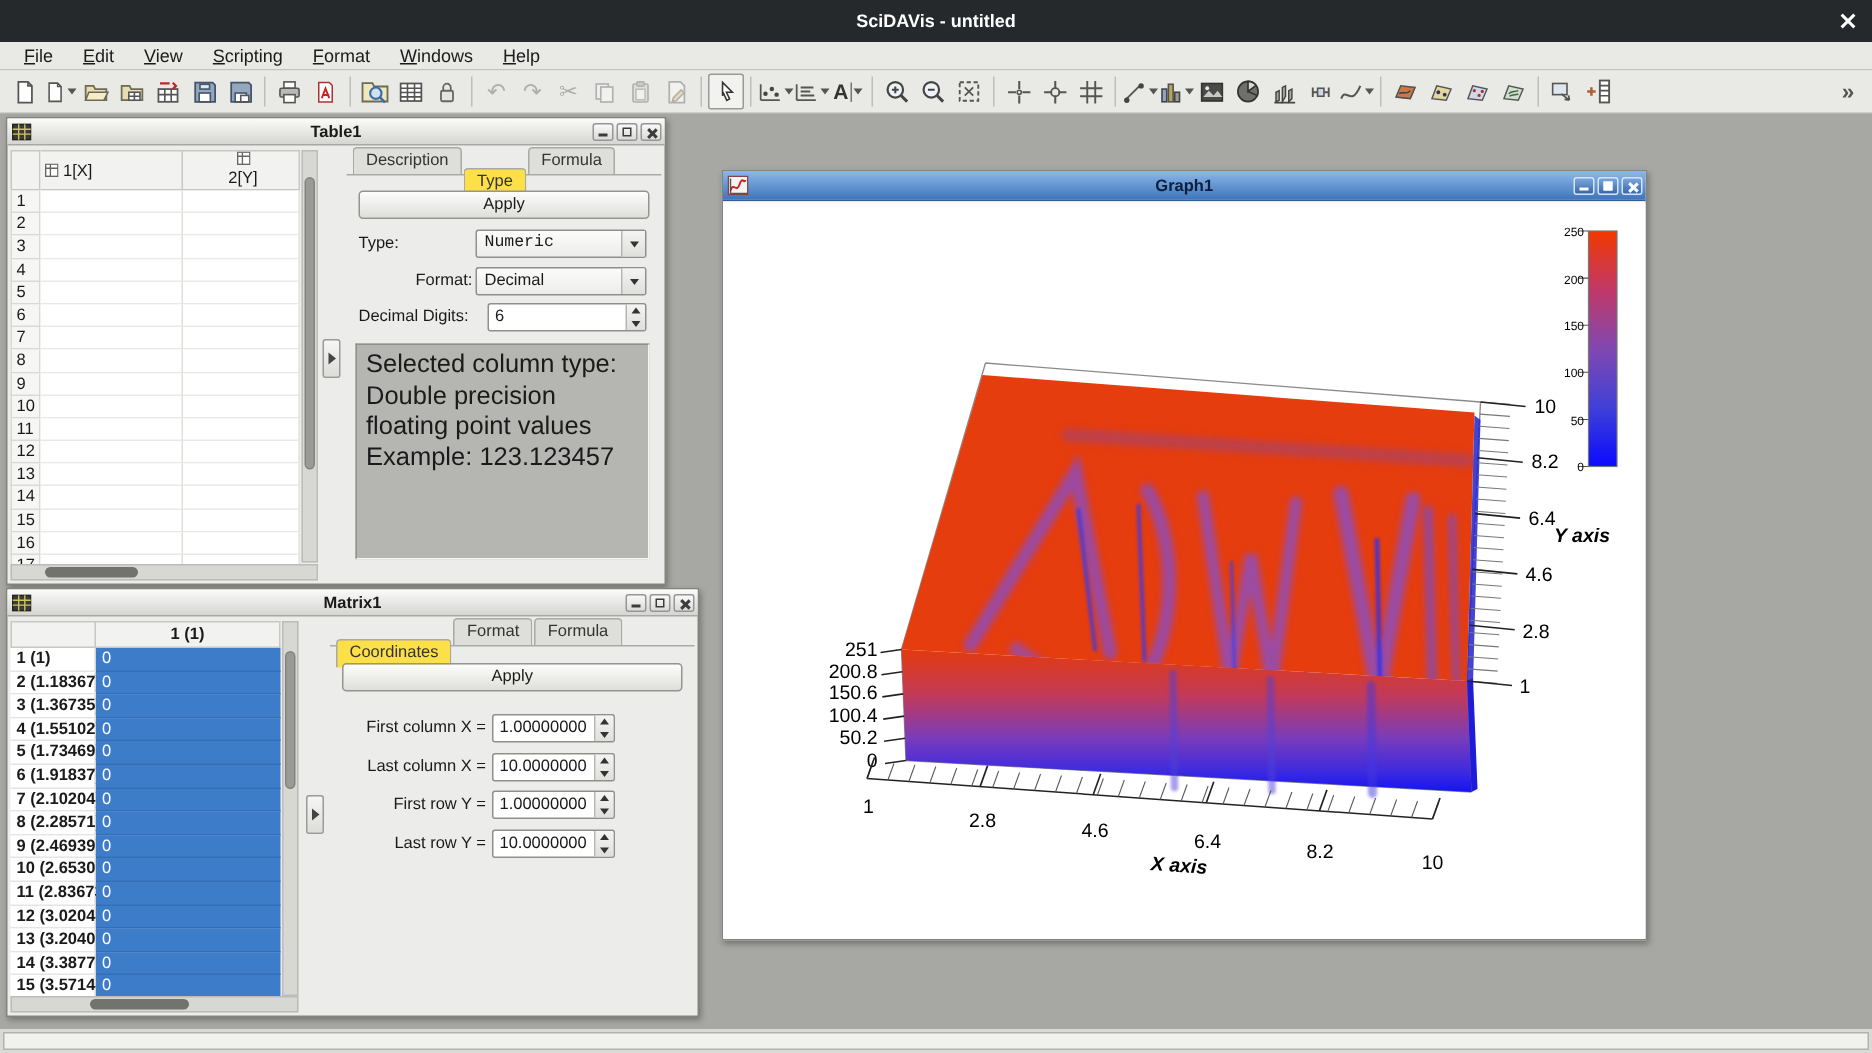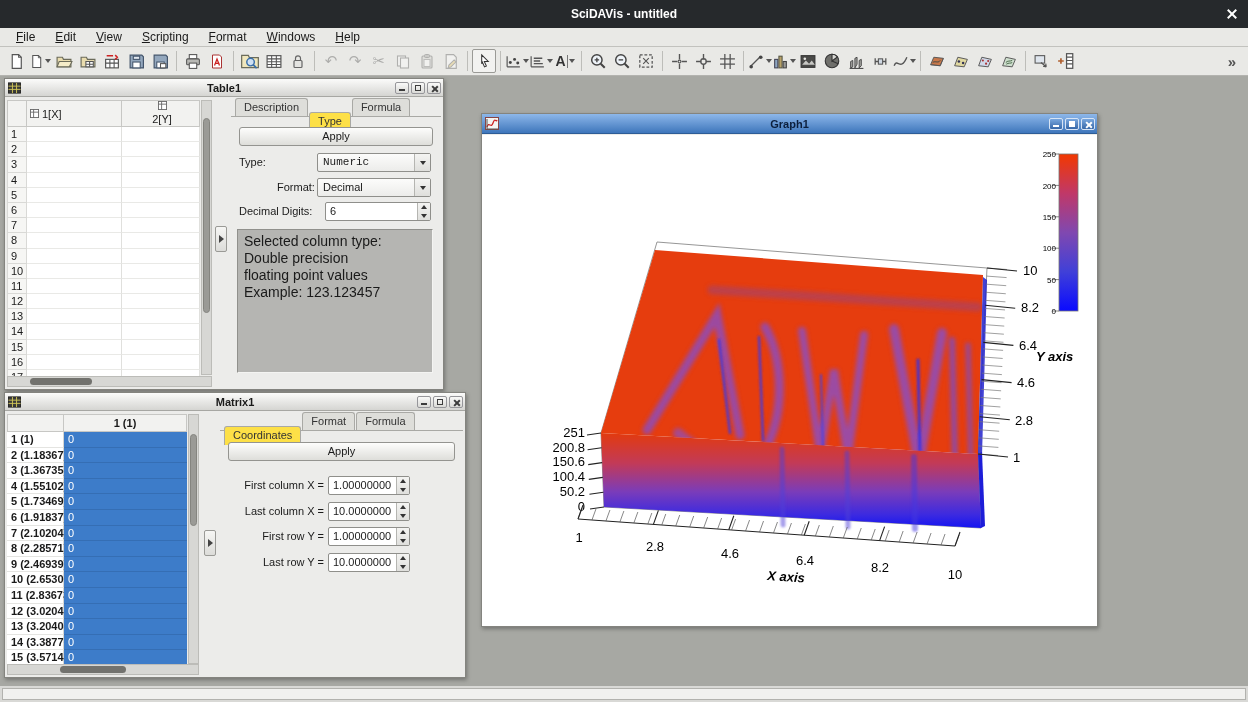--- a/index.html
+++ b/index.html
@@ -95,21 +95,21 @@
 
   
   .m-hrow { display:flex; height:18px; }
   .m-row { display:flex; height:15.6px; }
   .m-lbl { width:57px; background:#fff; border-right:1px solid #d5d5d2; border-bottom:1px solid #e4e4e1;
     font-size:11px; font-weight:bold; padding-left:4px; line-height:15px; white-space:nowrap; }
   .m-val { width:123px; background:#3d7cc9; color:#fff; font-size:11px; padding-left:4px; line-height:15px;
     border-bottom:1px solid #356eb4; }
 
   .infobox { position:absolute; background:#b5b5b2; border:1px solid #90908c; border-right-color:#f4f4f2;
-    border-bottom-color:#f4f4f2; font-size:14px; line-height:1.22; padding:3px 6px; white-space:pre-line; }
+    border-bottom-color:#f4f4f2; font-size:17px; line-height:1.22; padding:3px 6px; white-space:pre-line; }
 
   #statusbar { position:absolute; left:0; top:686px; width:1248px; height:16px; background:#d9d9d6; }
   #statusbar .field { position:absolute; left:2px; right:2px; top:2px; bottom:2px; background:#f1f1ef; border:1px solid #b2b2ae; }
 
   text { font-family:"Liberation Sans","DejaVu Sans",sans-serif; }
 </style>
 </head>
 <body>
 
 <div id="titlebar">

